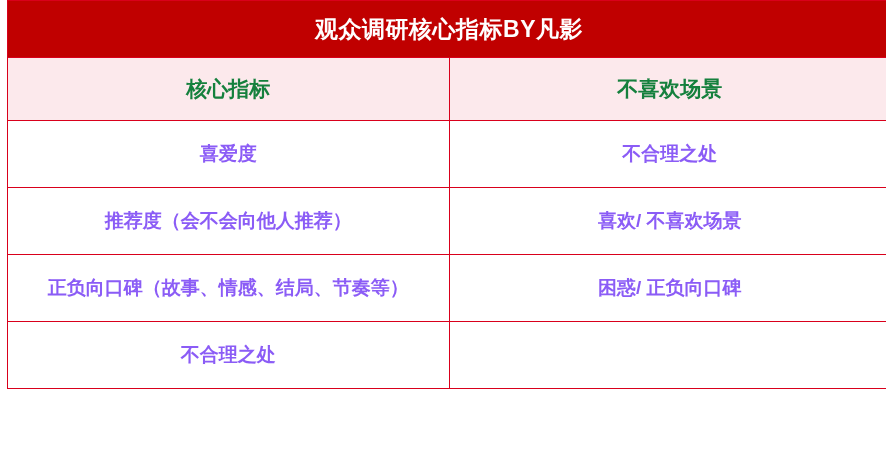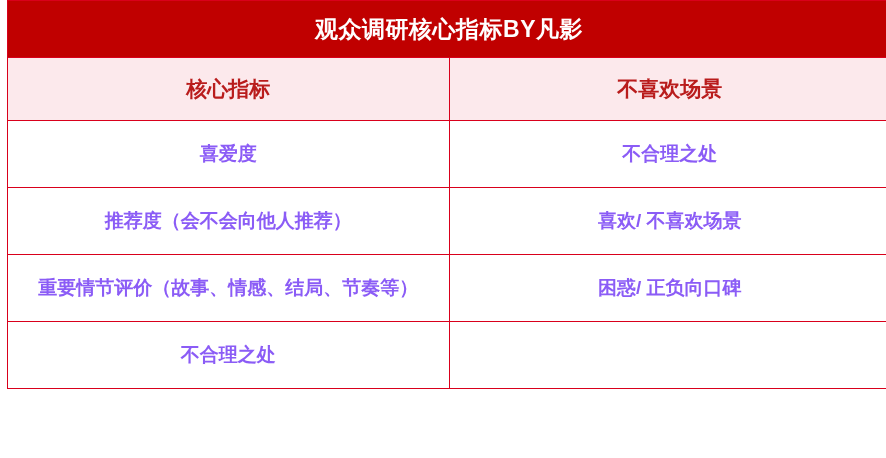--- a/index.html
+++ b/index.html
@@ -36,21 +36,21 @@
   .title-cell {
     background: #c00000;
     color: #ffffff;
     font-size: 23px;
     font-weight: bold;
     height: 56px;
     letter-spacing: 0.5px;
   }
   .header-cell {
     background: #fce9ec;
-    color: #b91c1c;
+    color: #15803d;
     font-size: 21px;
     font-weight: bold;
     height: 62px;
   }
   .body-cell {
     background: #ffffff;
     font-size: 19px;
     height: 66px;
     font-weight: bold;
     color: #8b5cf6;
@@ -76,21 +76,21 @@
       </tr>
       <tr>
         <td class="body-cell col-left">喜爱度</td>
         <td class="body-cell col-right">不合理之处</td>
       </tr>
       <tr>
         <td class="body-cell col-left">推荐度（会不会向他人推荐）</td>
         <td class="body-cell col-right">喜欢/ 不喜欢场景</td>
       </tr>
       <tr>
-        <td class="body-cell col-left">重要情节评价（故事、情感、结局、节奏等）</td>
+        <td class="body-cell col-left">正负向口碑（故事、情感、结局、节奏等）</td>
         <td class="body-cell col-right">困惑/ 正负向口碑</td>
       </tr>
       <tr>
         <td class="body-cell col-left">不合理之处</td>
         <td class="body-cell col-right empty-cell"></td>
       </tr>
     </tbody>
   </table>
 </div>
 

